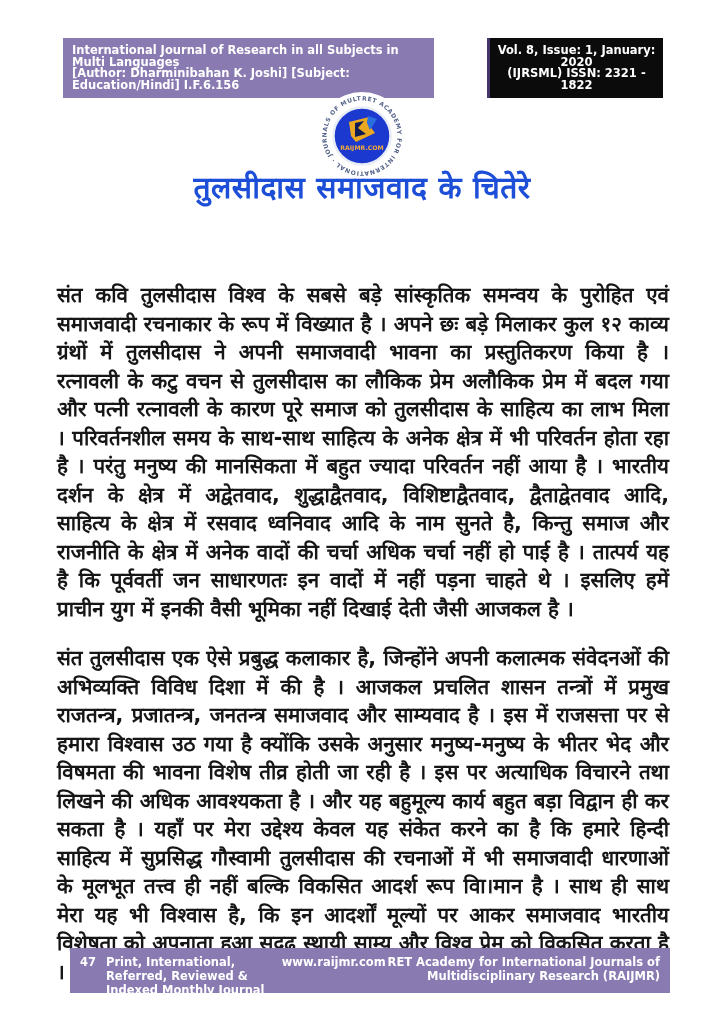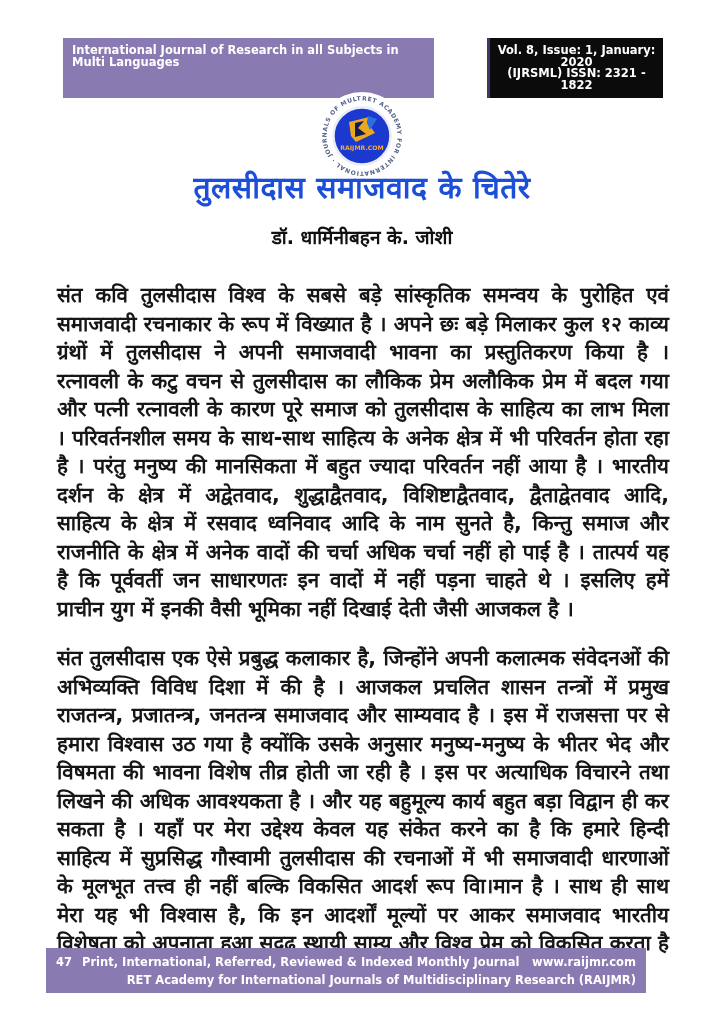--- a/index.html
+++ b/index.html
@@ -78,43 +78,44 @@
     font-size: 20.5px;
     line-height: 28.5px;
     font-weight: 600;
     text-align: justify;
     margin-top: 13px;
   }
   .body-text p { margin: 0 0 21px 0; }
 
   
   .footer-band {
-    position: absolute; top: 948px; left: 46px;
+    position: absolute; top: 948px; left: 70px;
     width: 600px; height: 45px;
     background: #8a7ab2;
     color: #ffffff;
     font-weight: bold;
     font-size: 11.5px;
     box-sizing: border-box;
     padding: 7px 10px 6px 10px;
-    display: flex; flex-direction: column; justify-content: space-between;
+    display: flex; flex-direction: row; justify-content: space-between;
   }
   .footer-row1 { display: flex; align-items: baseline; }
   .footer-page-num { margin-right: 10px; }
   .footer-line2 { text-align: right; }
   .footer-spacer { flex: 1; }
 </style>
 </head>
 <body>
 
 <div class="page">
 
   <div class="header-band">
     <div class="header-left">
       <div>International Journal of Research in all Subjects in Multi Languages</div>
+      <div>[Author: Dharminibahan K. Joshi] [Subject: Education/Hindi] I.F.6.156</div>
     </div>
     <div class="header-right">
       <div>Vol. 8, Issue: 1, January: 2020</div>
       <div>(IJRSML)  ISSN: 2321 - 1822</div>
     </div>
   </div>
 
   <div class="logo-wrap">
     <svg width="88" height="88" viewBox="0 0 88 88">
       <defs>
@@ -126,21 +127,20 @@
       </text>
       <circle cx="44" cy="44" r="28.5" fill="#1b38cf" stroke="#e8ecf6" stroke-width="2.5"></circle>
       <path d="M 31,30 L 51,25 L 49,30 L 57,41 L 38,50 L 33,44 Z" fill="#e9a820"></path>
       <path d="M 37,31 L 46,29 L 40,36 L 48,42 L 37,45 Z" fill="#101c55"></path>
       <path d="M 50,24 L 59,27 L 52,38 L 49,31 Z" fill="#2a6fe0"></path>
       <text x="44" y="58" text-anchor="middle" font-size="6.2" font-weight="bold" fill="#f0a93a">RAIJMR.COM</text>
     </svg>
   </div>
 
   <div class="article-title">तुलसीदास समाजवाद के चितेरे</div>
-  <div class="article-author">डॉ. धार्मिनीबहन के. जोशी</div>
 
   <div class="body-text">
     <p>संत कवि तुलसीदास विश्व के सबसे बड़े सांस्कृतिक समन्वय के पुरोहित एवं समाजवादी रचनाकार के रूप में विख्यात है । अपने छः बड़े मिलाकर कुल १२ काव्य ग्रंथों में तुलसीदास ने अपनी समाजवादी भावना का प्रस्तुतिकरण किया है । रत्नावली के कटु वचन से तुलसीदास का लौकिक प्रेम अलौकिक प्रेम में बदल गया और पत्नी रत्नावली के कारण पूरे समाज को तुलसीदास के साहित्य का लाभ मिला । परिवर्तनशील समय के साथ-साथ साहित्य के अनेक क्षेत्र में भी परिवर्तन होता रहा है । परंतु मनुष्य की मानसिकता में बहुत ज्यादा परिवर्तन नहीं आया है । भारतीय दर्शन के क्षेत्र में अद्वेतवाद, शुद्धाद्वैतवाद, विशिष्टाद्वैतवाद, द्वैताद्वेतवाद आदि, साहित्य के क्षेत्र में रसवाद ध्वनिवाद आदि के नाम सुनते है, किन्तु समाज और राजनीति के क्षेत्र में अनेक वादों की चर्चा अधिक चर्चा नहीं हो पाई है । तात्पर्य यह है कि पूर्ववर्ती जन साधारणतः इन वादों में नहीं पड़ना चाहते थे । इसलिए हमें प्राचीन युग में इनकी वैसी भूमिका नहीं दिखाई देती जैसी आजकल   है ।</p>
     <p>संत तुलसीदास एक ऐसे प्रबुद्ध कलाकार है, जिन्होंने अपनी कलात्मक संवेदनओं की अभिव्यक्ति विविध दिशा में की है । आजकल प्रचलित शासन तन्त्रों में प्रमुख राजतन्त्र, प्रजातन्त्र, जनतन्त्र समाजवाद और साम्यवाद है । इस में राजसत्ता पर से हमारा विश्वास उठ गया है क्योंकि उसके अनुसार मनुष्य-मनुष्य के भीतर भेद और विषमता की भावना विशेष तीव्र होती जा रही है । इस पर अत्याधिक विचारने तथा लिखने की अधिक आवश्यकता है । और यह बहुमूल्य कार्य बहुत बड़ा विद्वान ही कर सकता है । यहाँ पर मेरा उद्देश्य केवल यह संकेत करने का है कि हमारे हिन्दी साहित्य में सुप्रसिद्ध गौस्वामी तुलसीदास की रचनाओं में भी समाजवादी धारणाओं के मूलभूत तत्त्व ही नहीं बल्कि विकसित आदर्श रूप  विा।मान है । साथ ही साथ मेरा यह भी विश्वास है, कि इन आदर्शों मूल्यों पर आकर समाजवाद भारतीय विशेषता को अपनाता हुआ सुदृढ़ स्थायी साम्य और विश्व प्रेम को विकसित करता है ।</p>
   </div>
 
   <div class="footer-band">
     <div class="footer-row1">
       <span class="footer-page-num">47</span>
       <span>Print, International, Referred,  Reviewed &amp; Indexed Monthly Journal</span>

